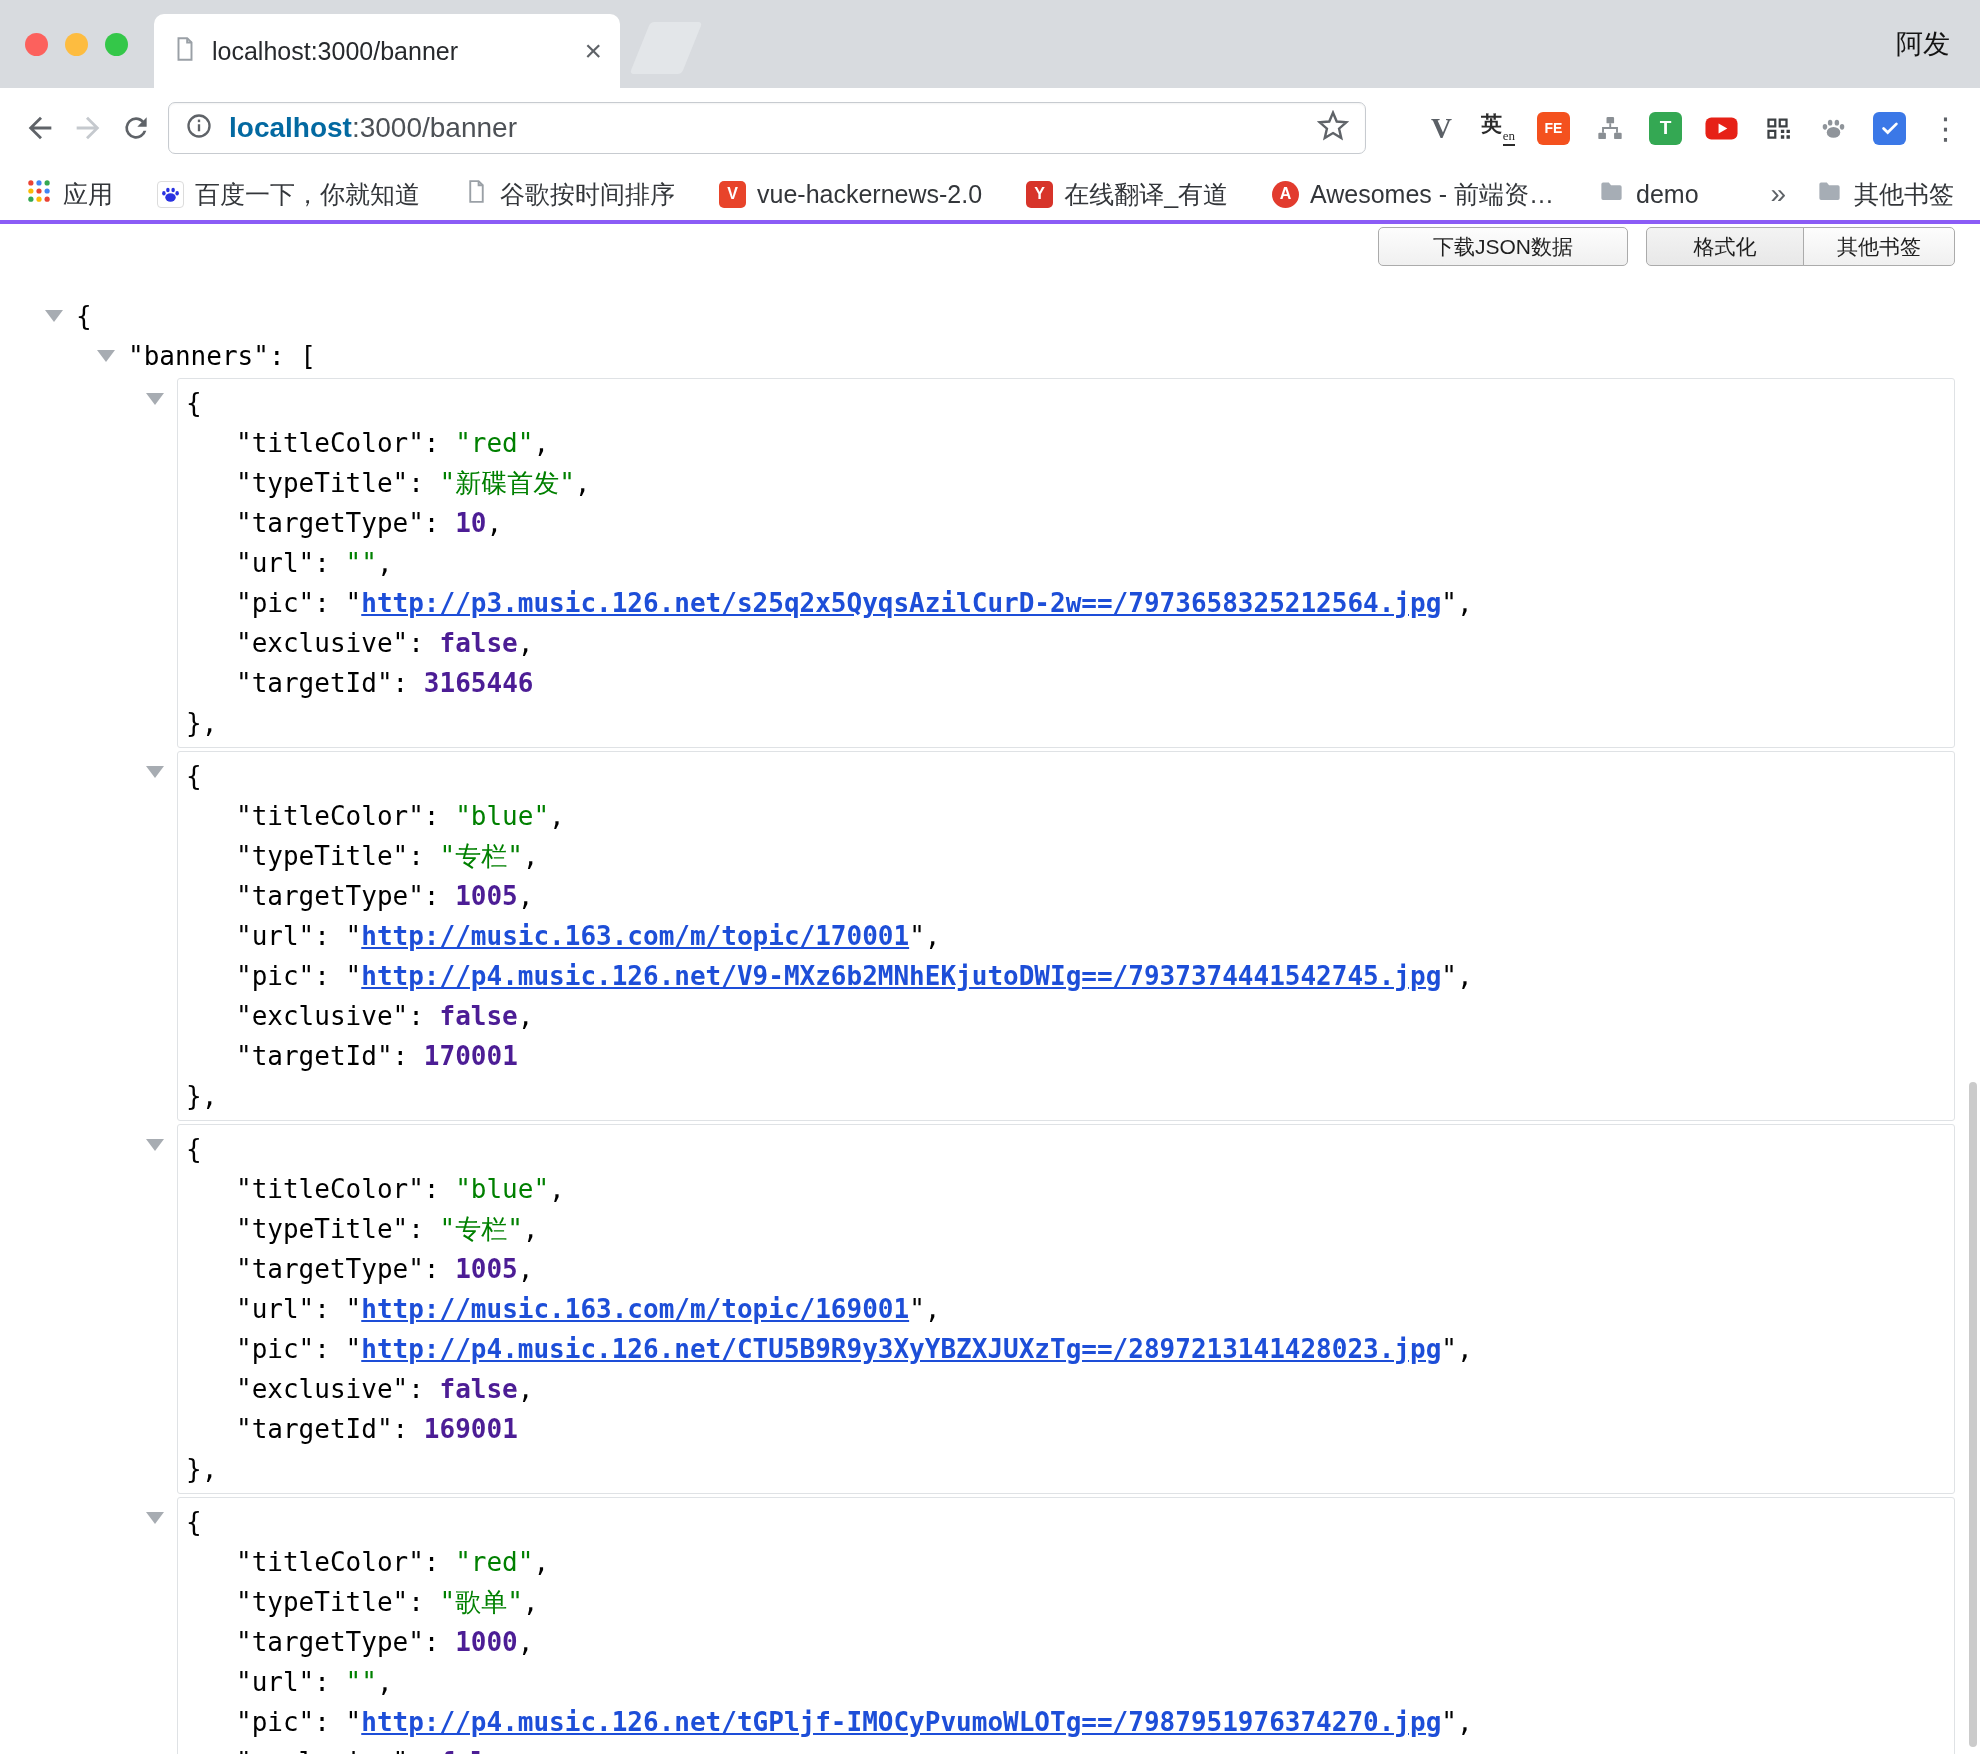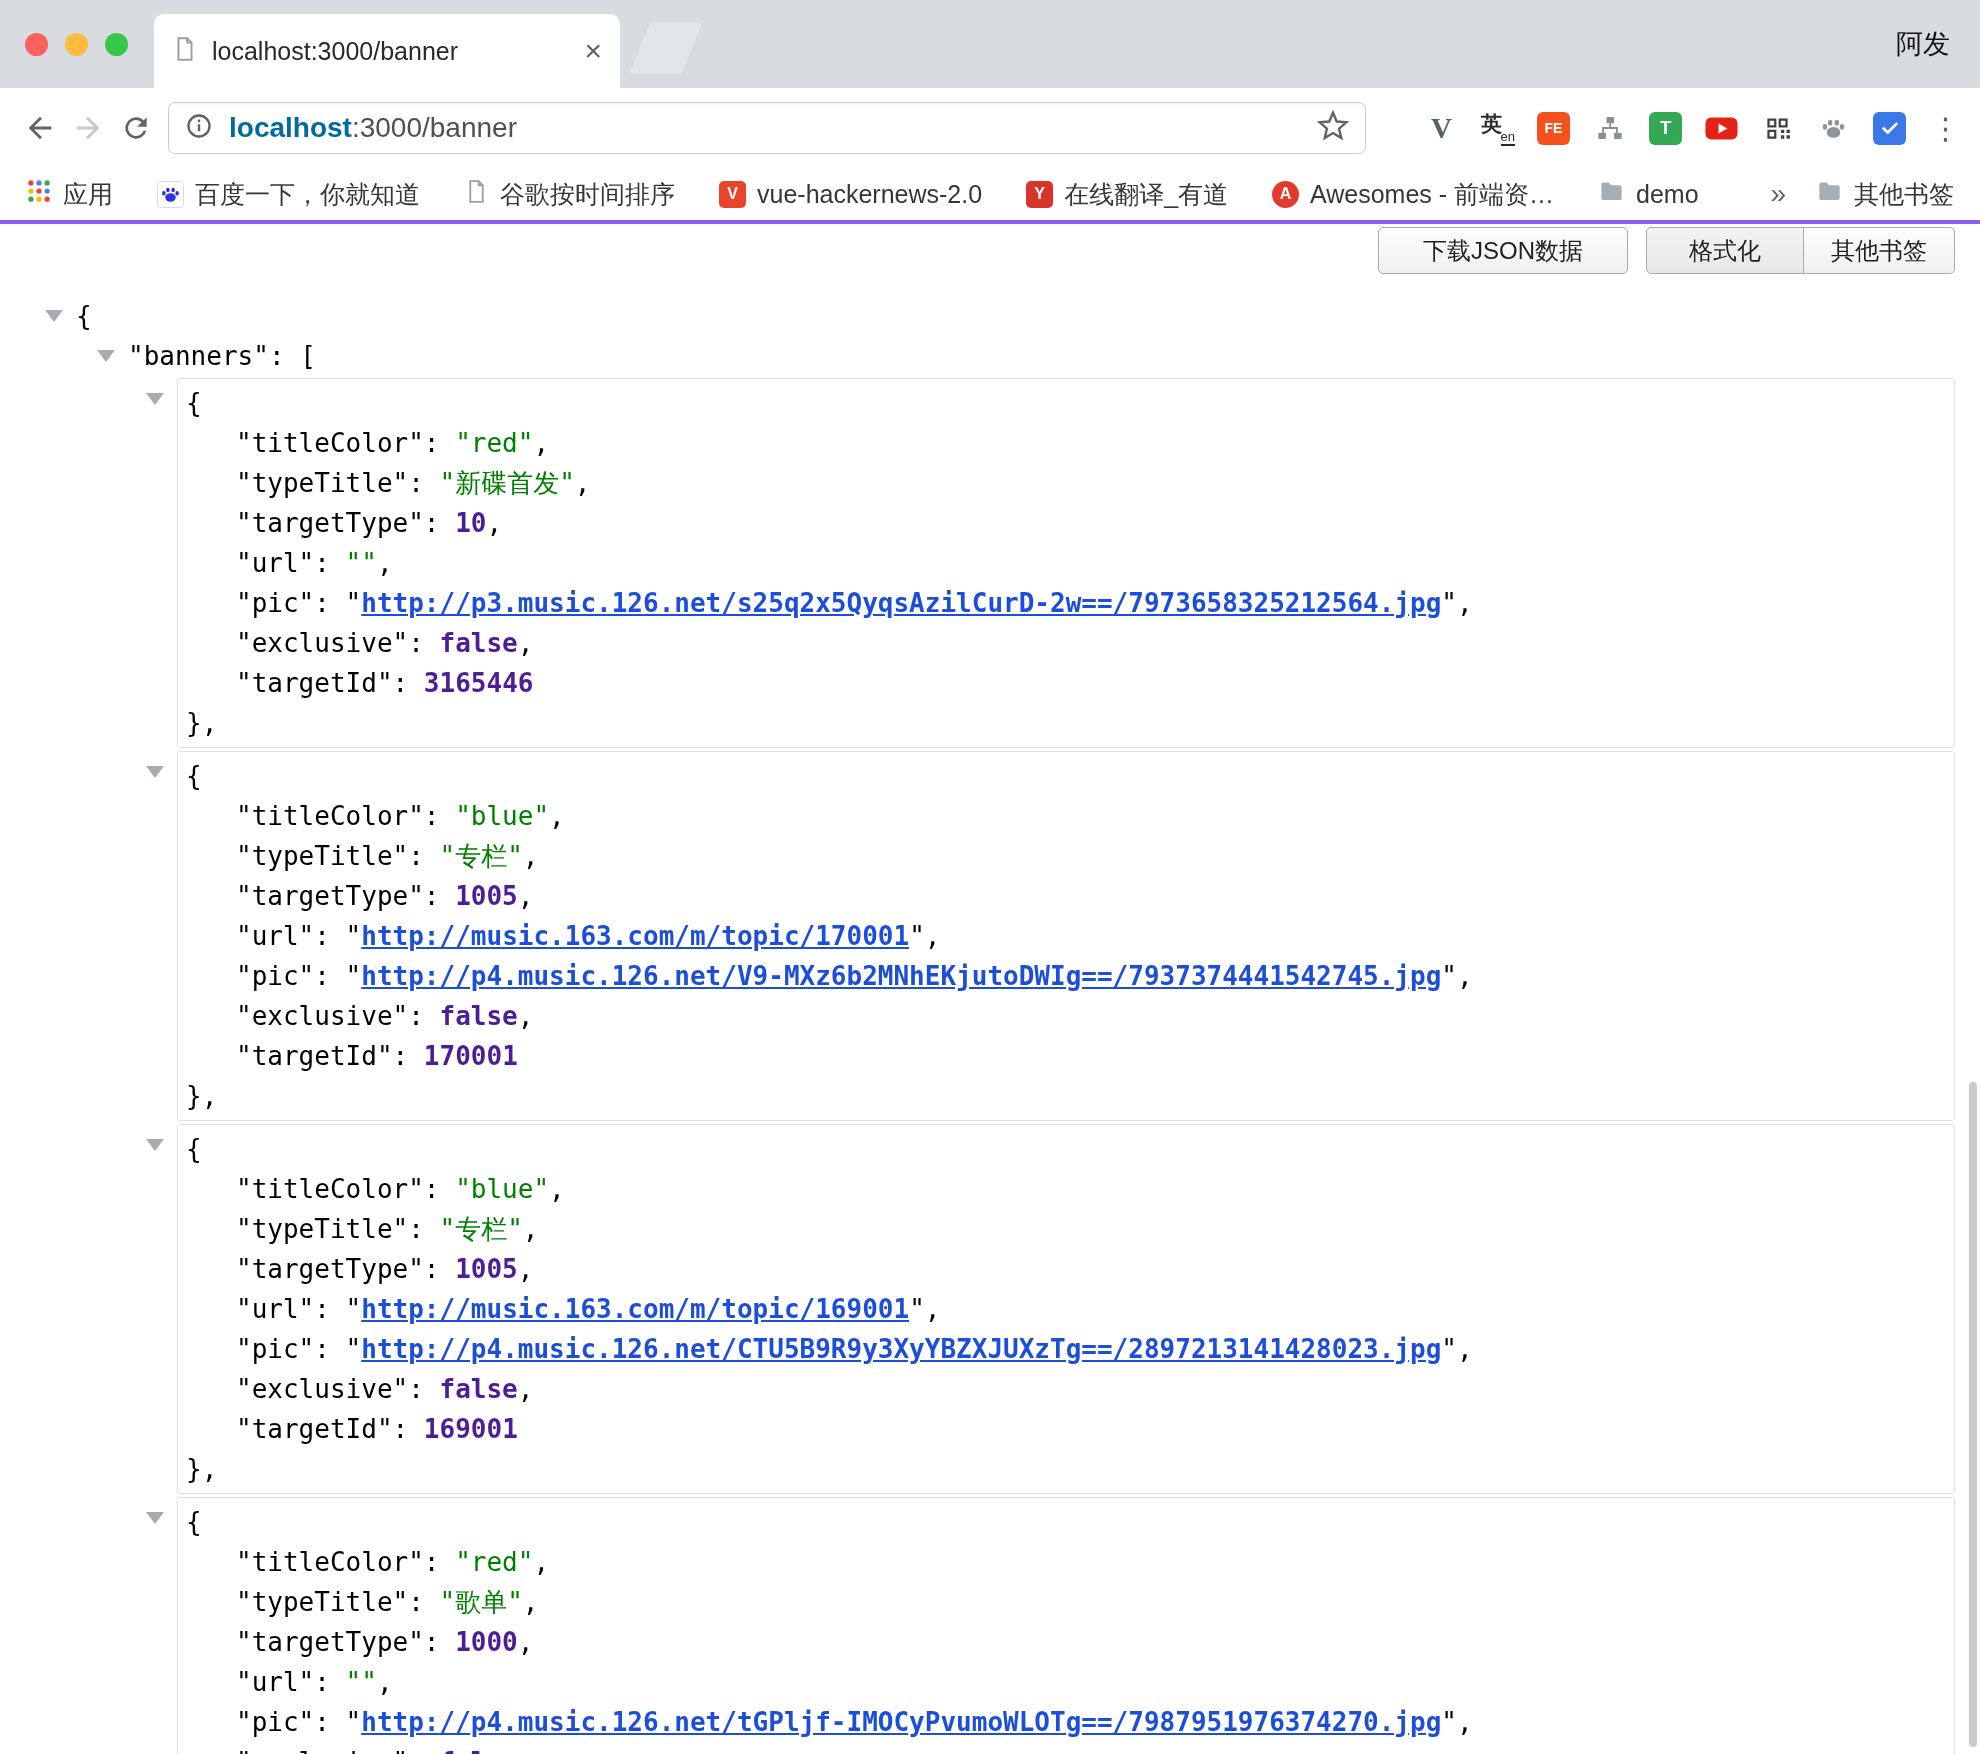--- a/index.html
+++ b/index.html
@@ -28,38 +28,38 @@
              background:#fff; box-shadow:inset 0 1px 2px rgba(0,0,0,.05); }
   .url { font-size:28px; flex:1; white-space:nowrap; overflow:hidden; }
   .url .host { color:#0369a1; font-weight:600; }
   .url .path { color:#4d5156; }
   .ext-row { display:flex; align-items:center; gap:19px; margin-left:auto; }
   .ext { width:37px; height:37px; display:flex; align-items:center; justify-content:center; position:relative; }
   .ext-badge { width:33px; height:33px; border-radius:6px; color:#fff; font-weight:bold;
                display:flex; align-items:center; justify-content:center; }
   .vimium-v { font-size:29px; font-weight:bold; color:#5b6066; font-family:"Liberation Serif", serif; }
   .tr-zh { position:absolute; left:2px; top:0; font-size:21px; color:#2b2b2b; font-weight:bold; }
-  .tr-en { position:absolute; right:1px; bottom:1px; font-size:13px; color:#2b2b2b; border-bottom:2px solid #2b2b2b; }
+  .tr-en { position:absolute; right:1px; bottom:1px; font-size:13px; color:#2b2b2b; border-bottom:2px solid #2b2b2b;font-family:Liberation Serif, serif; }
   .menu-dots { font-size:30px; color:#5f6368; }
 
   
   .bookmarks { height:56px; background:#fff; border-bottom:4px solid #8b5cf6; display:flex;
                align-items:center; padding:0 26px; gap:44px; font-size:25px; color:#33363a; }
   .bm { display:flex; align-items:center; gap:11px; white-space:nowrap; }
   .bm-glyph { width:27px; height:27px; border-radius:5px; color:#fff; font-weight:bold; font-size:16px;
               display:flex; align-items:center; justify-content:center; }
   .bm-right { margin-left:auto; display:flex; align-items:center; gap:30px; }
   .chev { font-size:28px; color:#5f6368; }
   .baidu-box { width:27px; height:27px; border:1px solid #dcdcdc; border-radius:4px; background:#fff;
                display:flex; align-items:center; justify-content:center; }
 
   
   .content { position:relative; height:1530px; background:#fff; overflow:hidden; }
   .action-row { position:absolute; top:3px; right:25px; display:flex; }
-  .btn { height:47px; font-size:24px; color:#1f1f1f; background:linear-gradient(#fdfdfd,#f0f0f0);
+  .btn { height:39px; font-size:21px; color:#1f1f1f; background:linear-gradient(#fdfdfd,#f0f0f0);
          border:1px solid #ababab; display:flex; align-items:center; justify-content:center; cursor:pointer; }
   .btn-download { width:250px; border-radius:5px; margin-right:18px; }
   .btn-format { width:158px; border-radius:5px 0 0 5px; background:linear-gradient(#f3f3f3,#e8e8e8);text-align:center; }
   .btn-collapse { width:152px; border-radius:0 5px 5px 0; margin-left:-1px; }
 
   
   .json-area { padding:72px 0 0 45px; font-family:"DejaVu Sans Mono", monospace; font-size:26px; color:#000; }
   .jline { line-height:40px; white-space:pre; }
   .banners-line { padding-left:52px; }
   .tri { display:inline-block; width:0; height:0; border-left:9px solid transparent;

